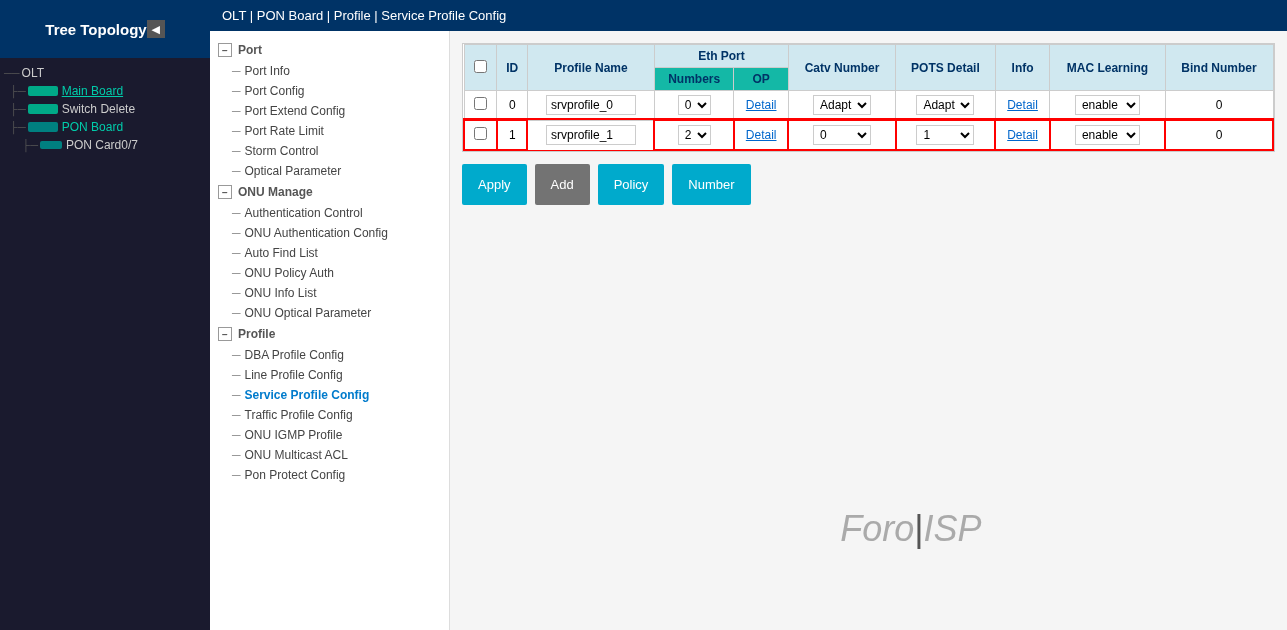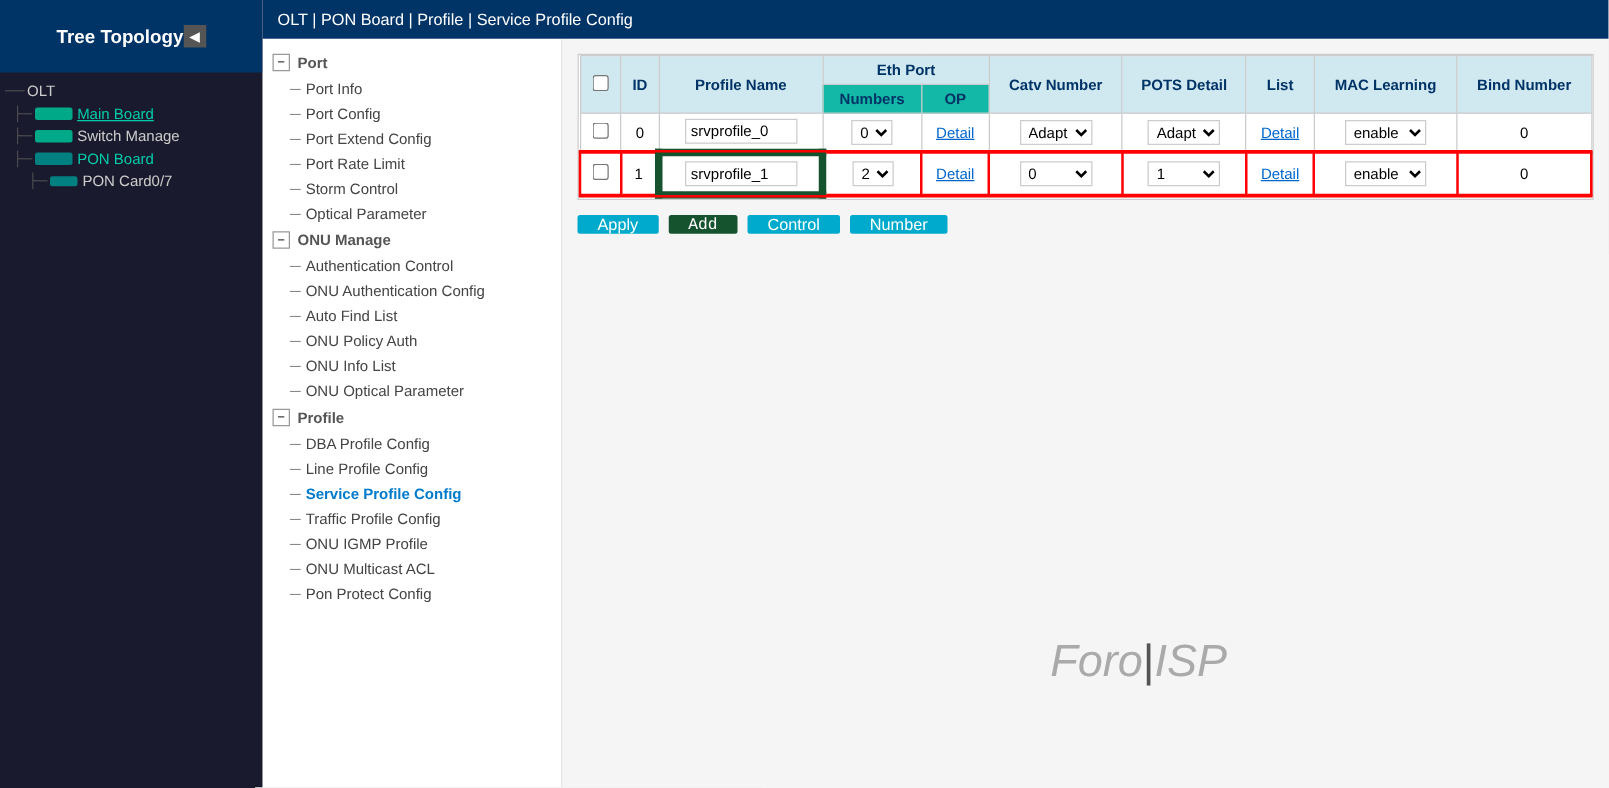--- a/index.html
+++ b/index.html
@@ -173,29 +173,29 @@
       font-size: 12px;
     }
 
     
     .btn-row {
       display: flex;
       gap: 8px;
       margin-top: 12px;
     }
     .btn {
-      padding: 0 16px;
+      padding: 13px 16px;
       border: none;
       cursor: pointer;
       font-size: 13px;
       border-radius: 2px;
       color: white;
     }
     .btn-apply { background: #00aacc; }
-    .btn-add { background: #14532d; font-family: Liberation Mono, monospace; }
+    .btn-add { background: #737373; }
     .btn-delete { background: #00aacc; }
     .btn-refresh { background: #00aacc; }
 
     
     .watermark {
       position: absolute;
       bottom: 80px;
       left: 50%;
       transform: translateX(-20%);
       color: #bbb;
@@ -224,21 +224,21 @@
 
     <div class="tree-node">
       <span class="tree-connector">  ├─</span>
       <span class="icon-chip green"></span>
       <span class="active" style="color:#00ccaa;text-decoration:underline;">Main Board</span>
     </div>
 
     <div class="tree-node">
       <span class="tree-connector">  ├─</span>
       <span class="icon-chip green"></span>
-      <span>Switch Manage</span>
+      <span>Switch Delete</span>
     </div>
 
     <div class="tree-node active">
       <span class="tree-connector">  ├─</span>
       <span class="icon-chip teal"></span>
       <span style="color:#00ccaa;">PON Board</span>
     </div>
 
     <div class="tree-node">
       <span class="tree-connector">      ├─</span>
@@ -303,21 +303,21 @@
       <div class="data-table-container">
         <table>
           <thead>
             <tr>
               <th rowspan="2"><input type="checkbox" style=""></th>
               <th rowspan="2">ID</th>
               <th rowspan="2">Profile Name</th>
               <th colspan="2">Eth Port</th>
               <th rowspan="2">Catv Number</th>
               <th rowspan="2">POTS Detail</th>
-              <th rowspan="2">List</th>
+              <th rowspan="2">Info</th>
               <th rowspan="2">MAC Learning</th>
               <th rowspan="2">Bind Number</th>
             </tr>
             <tr>
               <th class="sub">Numbers</th>
               <th class="sub">OP</th>
             </tr>
           </thead>
           <tbody>
 
@@ -354,21 +354,21 @@
                   <option selected="">enable</option>
                   <option>disable</option>
                 </select>
               </td>
               <td>0</td>
             </tr>
 
             <tr style="outline: 2px solid red;">
               <td style="border: 2px solid red;"><input type="checkbox" style=""></td>
               <td style="border: 2px solid red;">1</td>
-              <td style="border: 6px solid #14532d;"><input type="text" value="srvprofile_1" style=""></td>
+              <td style="border: 1px solid #14532d;"><input type="text" value="srvprofile_1" style=""></td>
               <td style="border: 2px solid red;">
                 <select>
                   <option>0</option>
                   <option>1</option>
                   <option selected="">2</option>
                   <option>4</option>
                 </select>
               </td>
               <td style="border: 2px solid red;"><a>Detail</a></td>
               <td style="border: 2px solid red;">
@@ -394,21 +394,21 @@
               </td>
               <td style="border: 2px solid red;">0</td>
             </tr>
           </tbody>
         </table>
       </div>
 
       <div class="btn-row">
         <button class="btn btn-apply">Apply</button>
         <button class="btn btn-add">Add</button>
-        <button class="btn btn-delete">Control</button>
+        <button class="btn btn-delete">Policy</button>
         <button class="btn btn-refresh">Number</button>
       </div>
 
       <div class="watermark">
         <span>Foro</span><span class="cursor">|</span><span>ISP</span>
       </div>
     </div>
   </div>
 </div>
 

